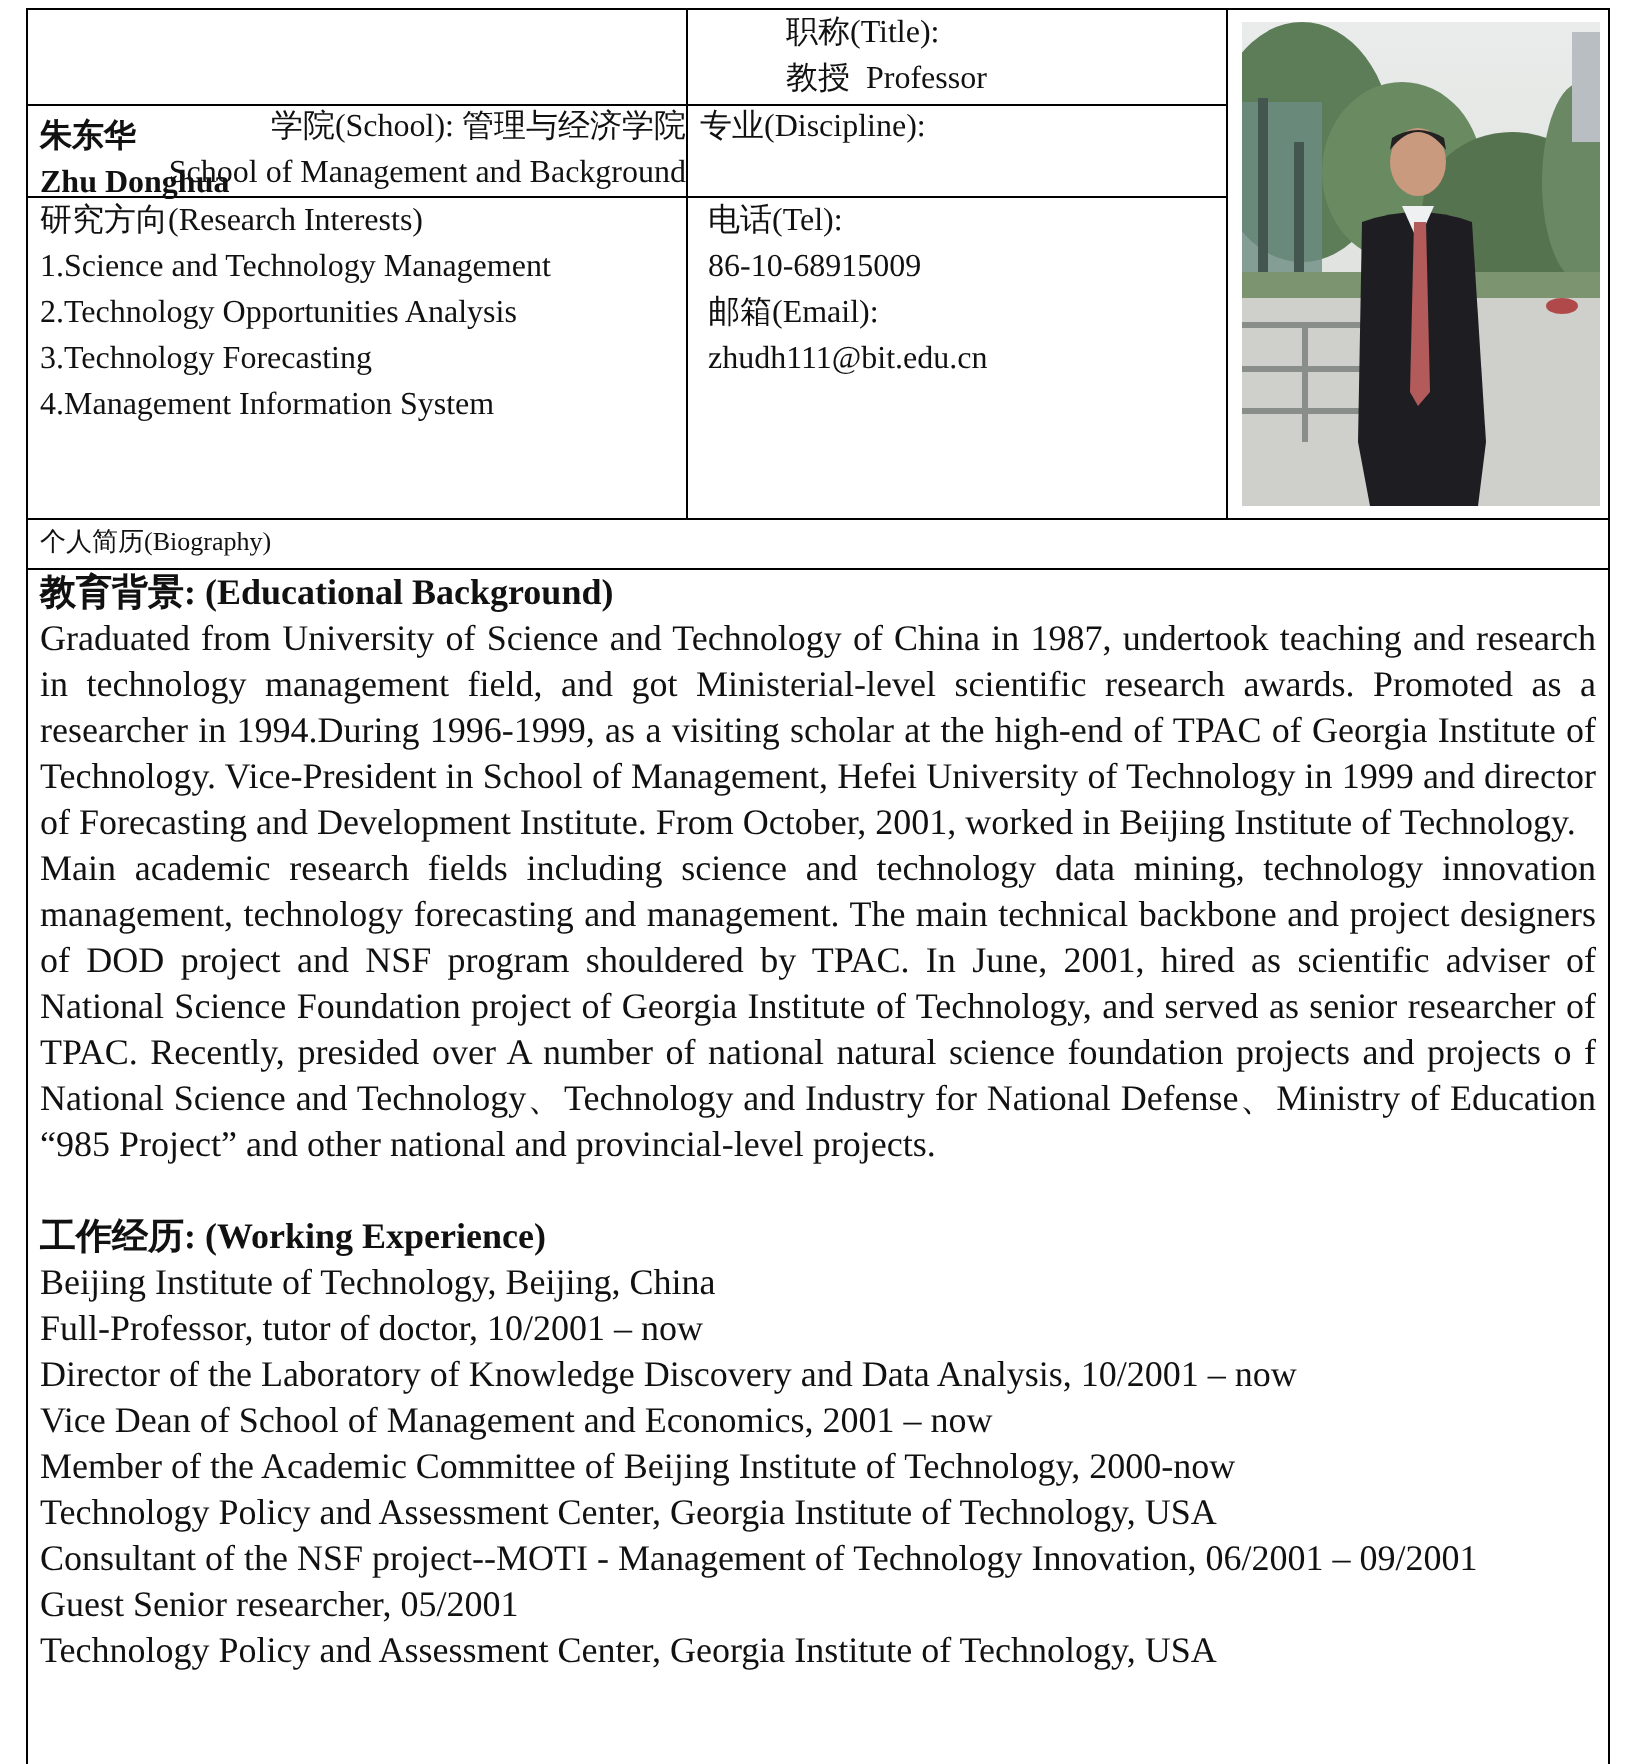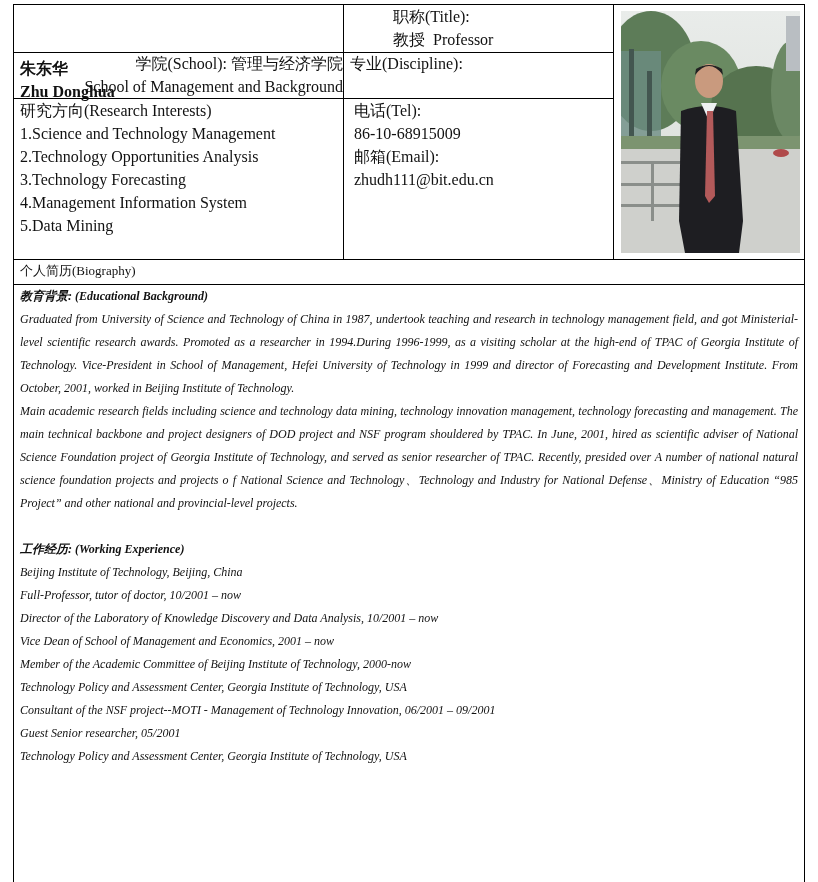--- a/index.html
+++ b/index.html
@@ -4,21 +4,21 @@
 <style>
   html,body{margin:0;padding:0;background:#fff;}
   body{width:818px;height:882px;overflow:hidden;position:relative;font-family:"Liberation Serif","DejaVu Serif",serif;color:#111;}
   .page{position:absolute;left:13px;top:4px;width:792px;height:900px;border:1px solid #000;border-bottom:none;box-sizing:border-box;}
   .cell{position:absolute;box-sizing:border-box;font-size:16px;line-height:23px;padding:0 0 0 6px;}
   .vline{position:absolute;width:1px;background:#000;}
   .hline{position:absolute;height:1px;background:#000;}
   .b{font-weight:bold;}
   .photo{position:absolute;left:607px;top:6px;width:179px;height:242px;overflow:hidden;}
   .bio-head{position:absolute;left:0;top:255px;width:790px;height:24px;font-size:13px;line-height:22px;padding-left:6px;box-sizing:border-box;}
-  .bio{position:absolute;left:0;top:280px;width:790px;padding:0 6px;box-sizing:border-box;font-size:12px;line-height:23px;font-style:italic;}
+  .bio{position:absolute;left:0;top:280px;width:790px;padding:0 6px;box-sizing:border-box;font-size:18px;line-height:23px;}
   .bio p{margin:0;text-align:justify;}
   .bio .line{margin:0;}
   .gap{height:23px;}
 </style>
 </head>
 <body>
 
 <div class="page">
 
   <div class="vline" style="left:329px;top:0;height:254px;"></div>
@@ -46,21 +46,20 @@
   <div class="cell" style="left:330px;top:47px;width:269px;height:46px;">
     <div>专业(Discipline):</div>
   </div>
 
   <div class="cell" style="left:0;top:94px;width:329px;height:160px;">
     <div>研究方向(Research Interests)</div>
     <div>1.Science and Technology Management</div>
     <div>2.Technology Opportunities Analysis</div>
     <div>3.Technology Forecasting</div>
     <div>4.Management Information System</div>
-    <div>5.Data Mining</div>
   </div>
 
   <div class="cell" style="left:324px;top:94px;width:269px;height:160px;margin-left:10px;">
     <div>电话(Tel):</div>
     <div>86-10-68915009</div>
     <div>邮箱(Email):</div>
     <div>zhudh111@bit.edu.cn</div>
   </div>
 
   <div class="photo" title="portrait photo of Zhu Donghua">

